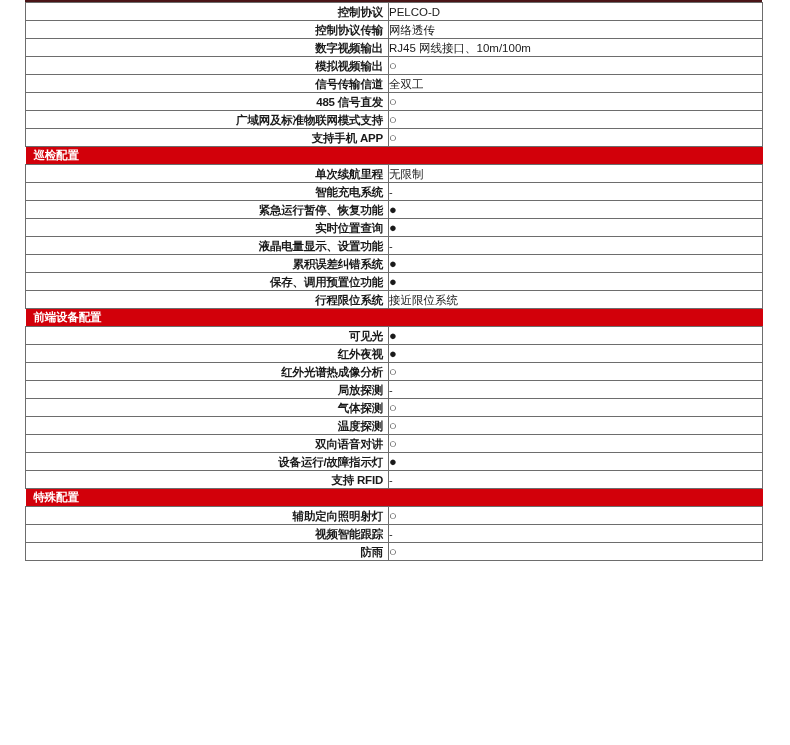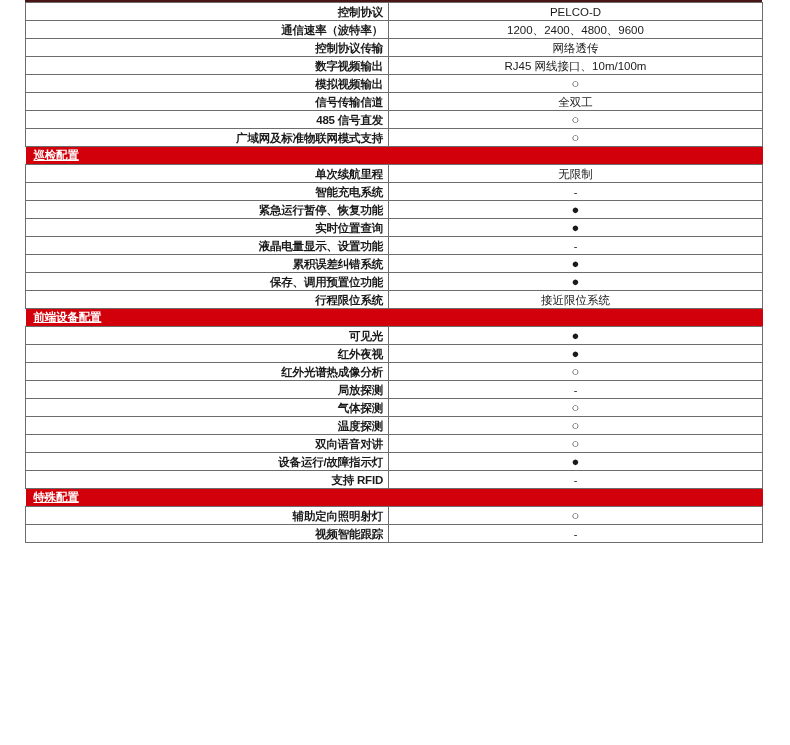--- a/index.html
+++ b/index.html
@@ -68,21 +68,20 @@
     letter-spacing: -0.2px;
     white-space: nowrap;
     background: #ffffff;
   }
 
   td.value-cell {
     width: 374px;
     box-sizing: border-box;
     border: 1px solid #6d6d6d;
     border-left: none;
-    text-align: center;
     font-size: 11.5px;
     font-weight: normal;
     line-height: 16px;
     white-space: nowrap;
     background: #ffffff;
   }
 
   
   .sym {
     display: inline-block;
@@ -112,41 +111,36 @@
     background: #d2000a;
     color: #ffffff;
     font-weight: bold;
     font-size: 11.5px;
     line-height: 17px;
     letter-spacing: -0.2px;
     text-align: left;
     padding-left: 8px;
     border: none;
     white-space: nowrap;
-    text-decoration: underline;
   }
 </style>
 </head>
 <body>
 
 <div id="spec-sheet">
 
   <div class="top-clip"></div>
 
   <table class="spec-table">
     <tbody>
         <tr class="data-row">
           <td class="label-cell">控制协议</td>
           <td class="value-cell">PELCO-D</td>
         </tr>
         <tr class="data-row">
-          <td class="label-cell">通信速率（波特率）</td>
-          <td class="value-cell">1200、2400、4800、9600</td>
-        </tr>
-        <tr class="data-row">
           <td class="label-cell">控制协议传输</td>
           <td class="value-cell">网络透传</td>
         </tr>
         <tr class="data-row">
           <td class="label-cell">数字视频输出</td>
           <td class="value-cell">RJ45 网线接口、10m/100m</td>
         </tr>
         <tr class="data-row">
           <td class="label-cell">模拟视频输出</td>
           <td class="value-cell"><span class="sym sym-hollow">○</span></td>
@@ -156,20 +150,24 @@
           <td class="value-cell">全双工</td>
         </tr>
         <tr class="data-row">
           <td class="label-cell">485 信号直发</td>
           <td class="value-cell"><span class="sym sym-hollow">○</span></td>
         </tr>
         <tr class="data-row">
           <td class="label-cell">广域网及标准物联网模式支持</td>
           <td class="value-cell"><span class="sym sym-hollow">○</span></td>
         </tr>
+        <tr class="data-row">
+          <td class="label-cell">支持手机 APP</td>
+          <td class="value-cell"><span class="sym sym-hollow">○</span></td>
+        </tr>
         <tr class="section-row">
           <td class="section-cell" colspan="2">巡检配置</td>
         </tr>
         <tr class="data-row">
           <td class="label-cell">单次续航里程</td>
           <td class="value-cell">无限制</td>
         </tr>
         <tr class="data-row">
           <td class="label-cell">智能充电系统</td>
           <td class="value-cell"><span class="sym sym-dash">-</span></td>
@@ -241,16 +239,20 @@
           <td class="section-cell" colspan="2">特殊配置</td>
         </tr>
         <tr class="data-row">
           <td class="label-cell">辅助定向照明射灯</td>
           <td class="value-cell"><span class="sym sym-hollow">○</span></td>
         </tr>
         <tr class="data-row">
           <td class="label-cell">视频智能跟踪</td>
           <td class="value-cell"><span class="sym sym-dash">-</span></td>
         </tr>
+        <tr class="data-row">
+          <td class="label-cell">防雨</td>
+          <td class="value-cell"><span class="sym sym-hollow">○</span></td>
+        </tr>
       </tbody>
   </table>
 
 </div>
 
 </body></html>

